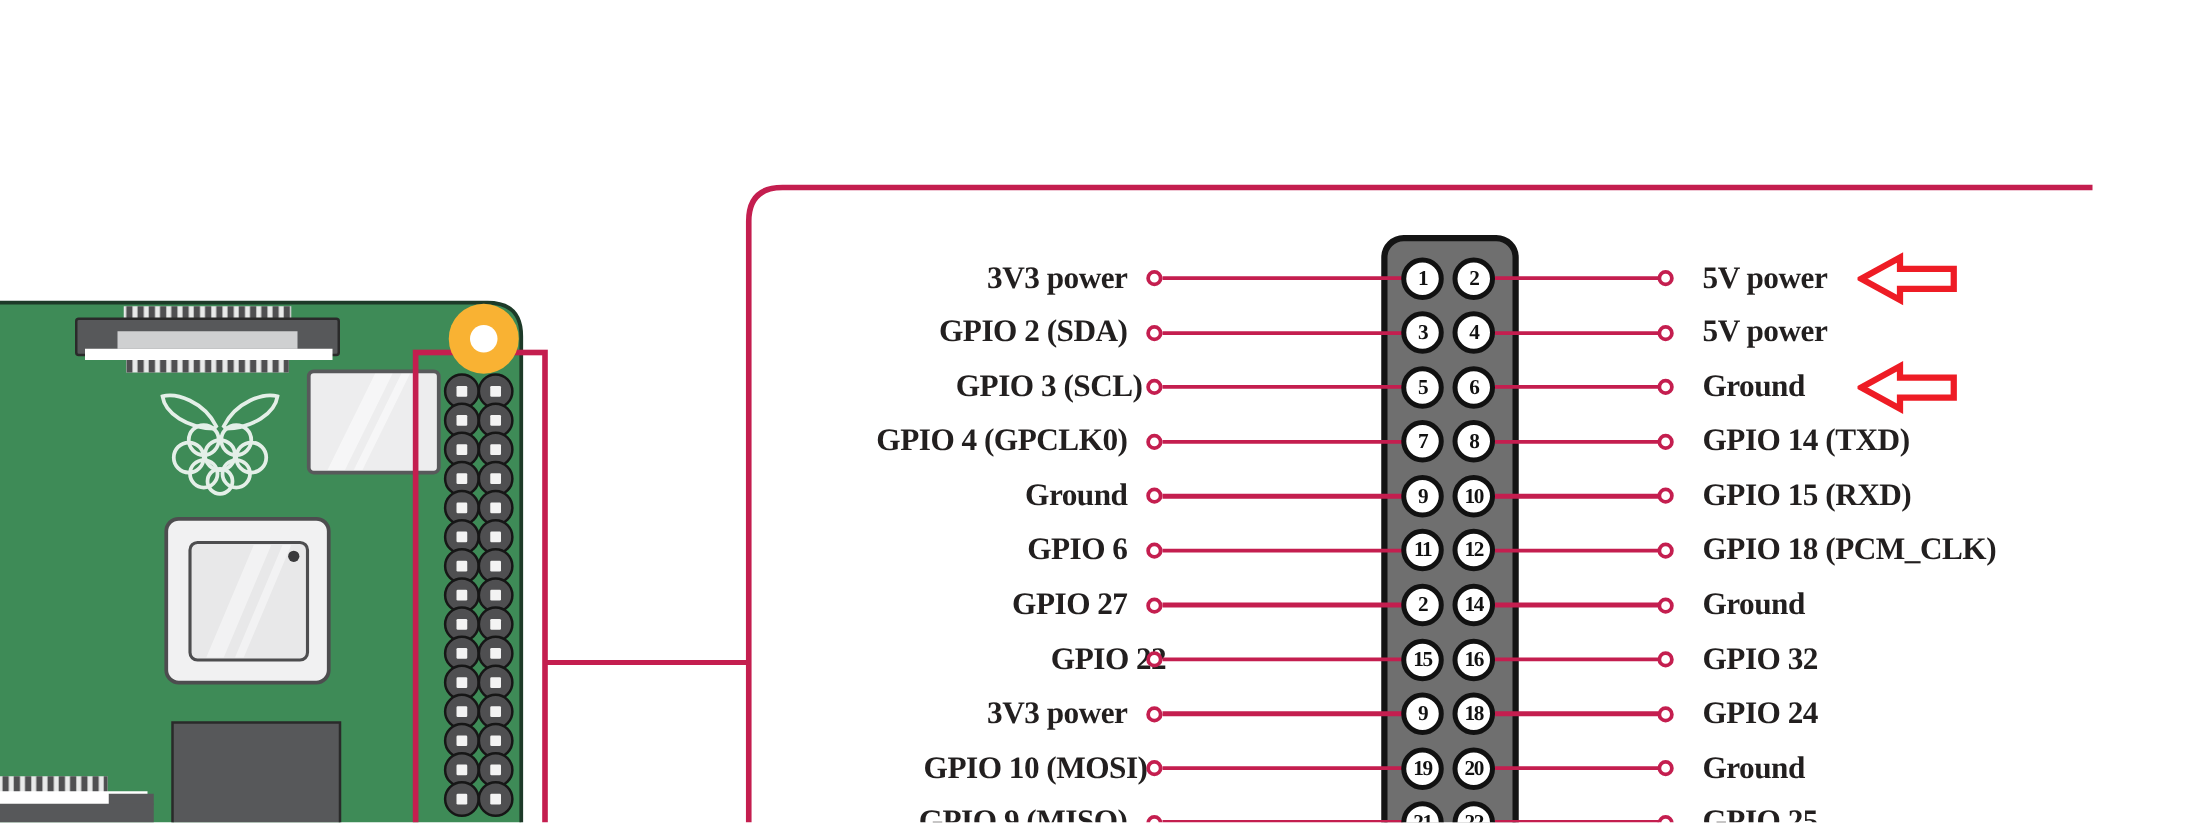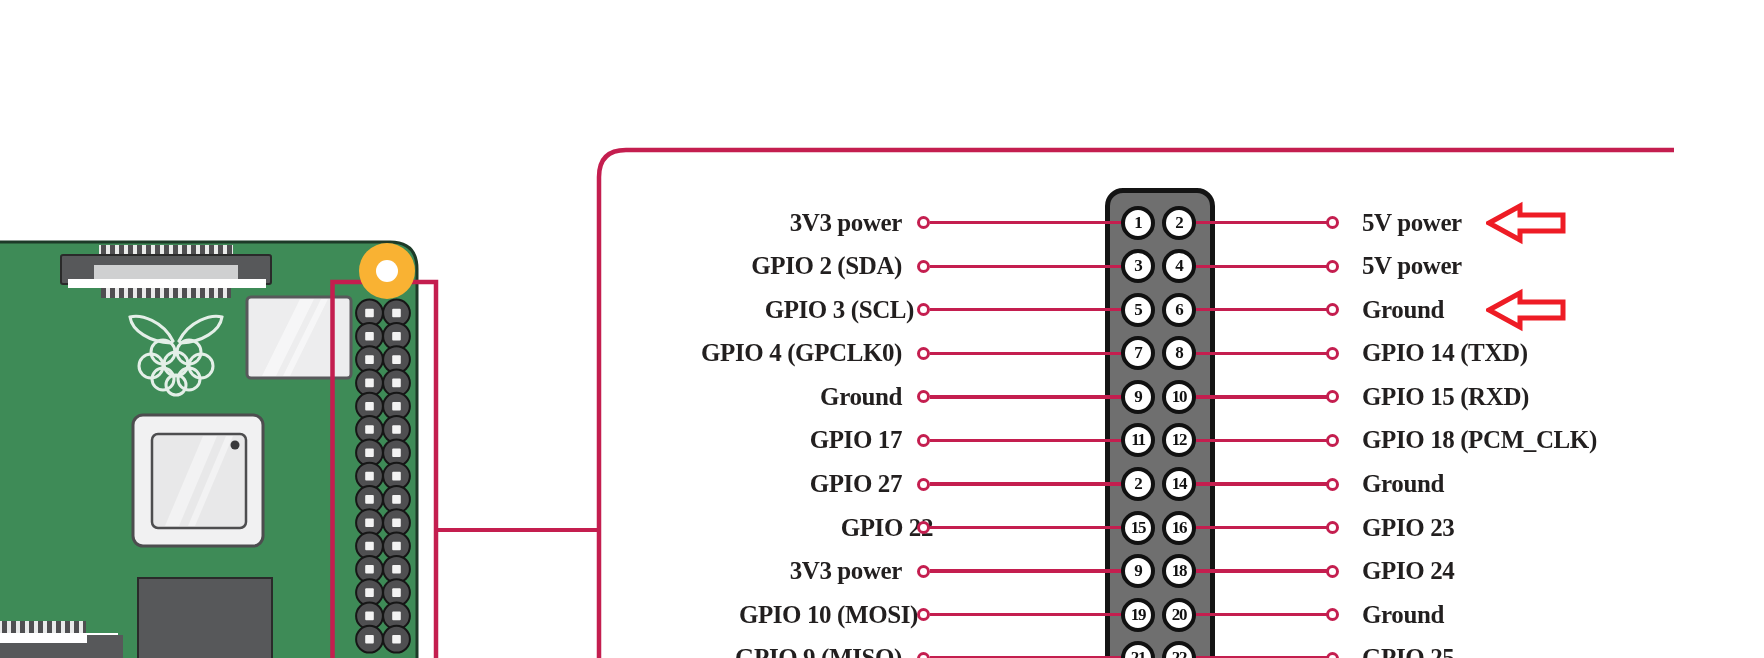--- a/index.html
+++ b/index.html
@@ -248,21 +248,21 @@
       <span class="ring ringL"></span>
       <span class="wire wireL"></span>
       <span class="pin pinL">9</span>
       <span class="pin pinR">10</span>
       <span class="wire wireR"></span>
       <span class="ring ringR"></span>
       <span class="lbl lblR">GPIO 15 (RXD)</span>
 
     </div>
     <div class="row" style="top: 418.45px;">
-      <span class="lbl lblL">GPIO 17</span>
+      <span class="lbl lblL">GPIO 6</span>
       <span class="ring ringL"></span>
       <span class="wire wireL"></span>
       <span class="pin pinL">11</span>
       <span class="pin pinR">12</span>
       <span class="wire wireR"></span>
       <span class="ring ringR"></span>
       <span class="lbl lblR">GPIO 18 (PCM_CLK)</span>
 
     </div>
     <div class="row" style="top: 462px;">
@@ -277,21 +277,21 @@
 
     </div>
     <div class="row" style="top: 505.55px; padding-left: 31px;">
       <span class="lbl lblL">GPIO 22</span>
       <span class="ring ringL"></span>
       <span class="wire wireL"></span>
       <span class="pin pinL">15</span>
       <span class="pin pinR">16</span>
       <span class="wire wireR"></span>
       <span class="ring ringR"></span>
-      <span class="lbl lblR">GPIO 23</span>
+      <span class="lbl lblR">GPIO 32</span>
 
     </div>
     <div class="row" style="top: 549.1px;">
       <span class="lbl lblL">3V3 power</span>
       <span class="ring ringL"></span>
       <span class="wire wireL"></span>
       <span class="pin pinL">9</span>
       <span class="pin pinR">18</span>
       <span class="wire wireR"></span>
       <span class="ring ringR"></span>

